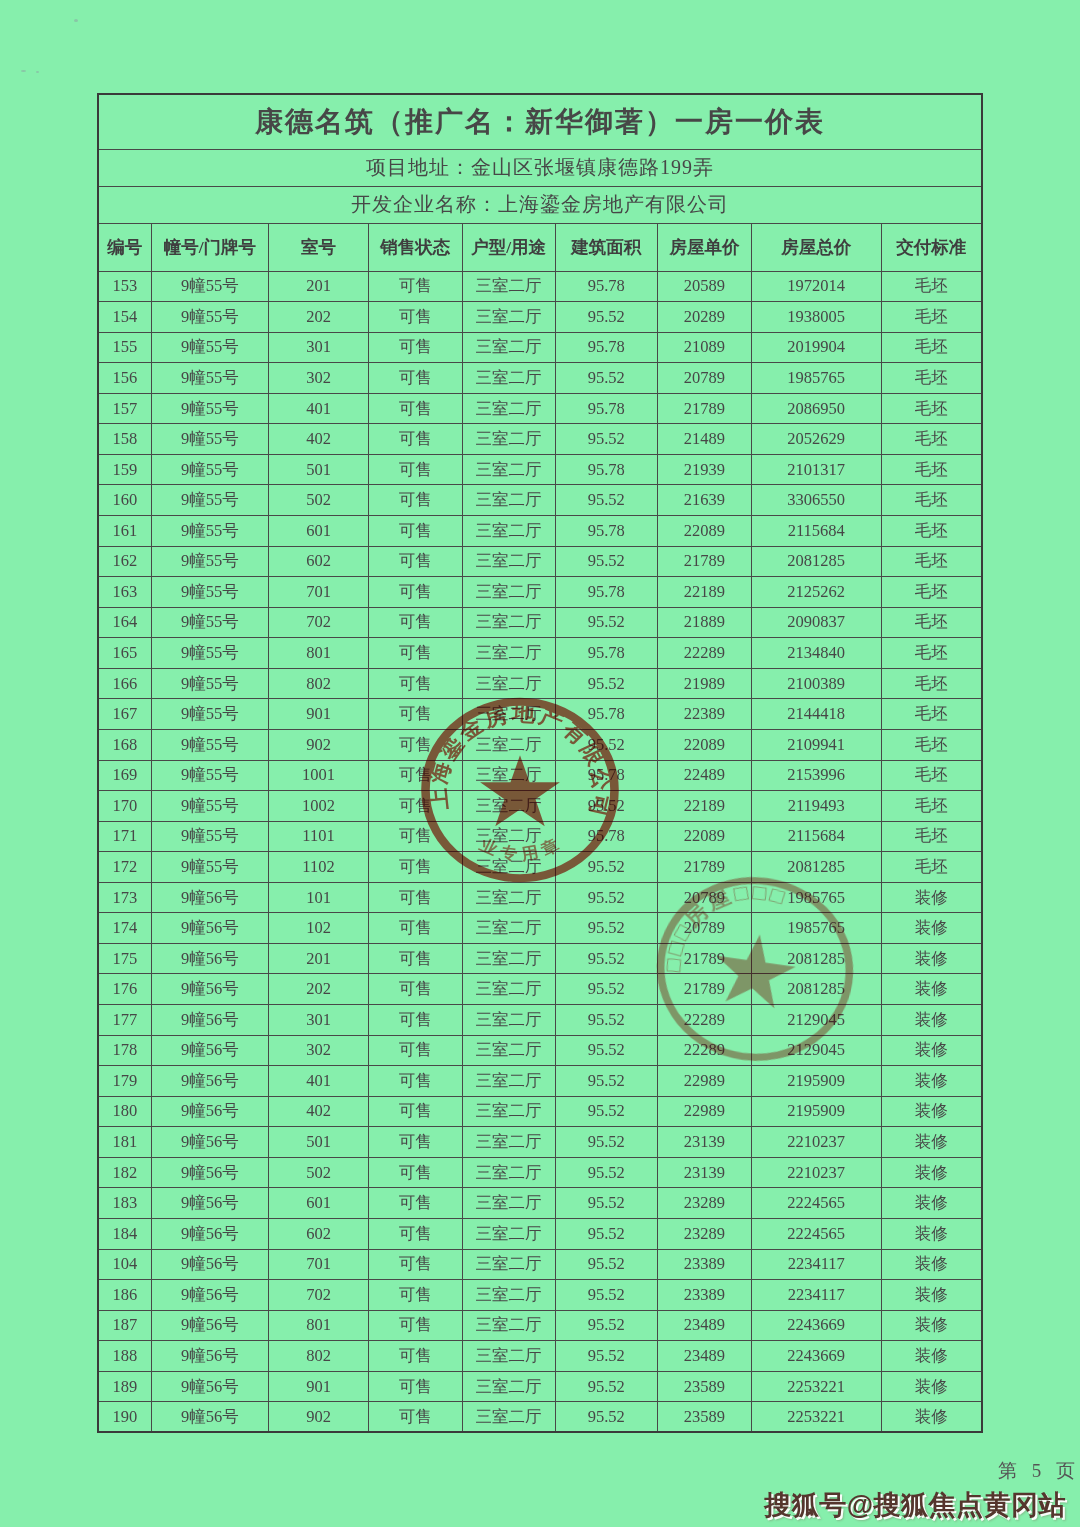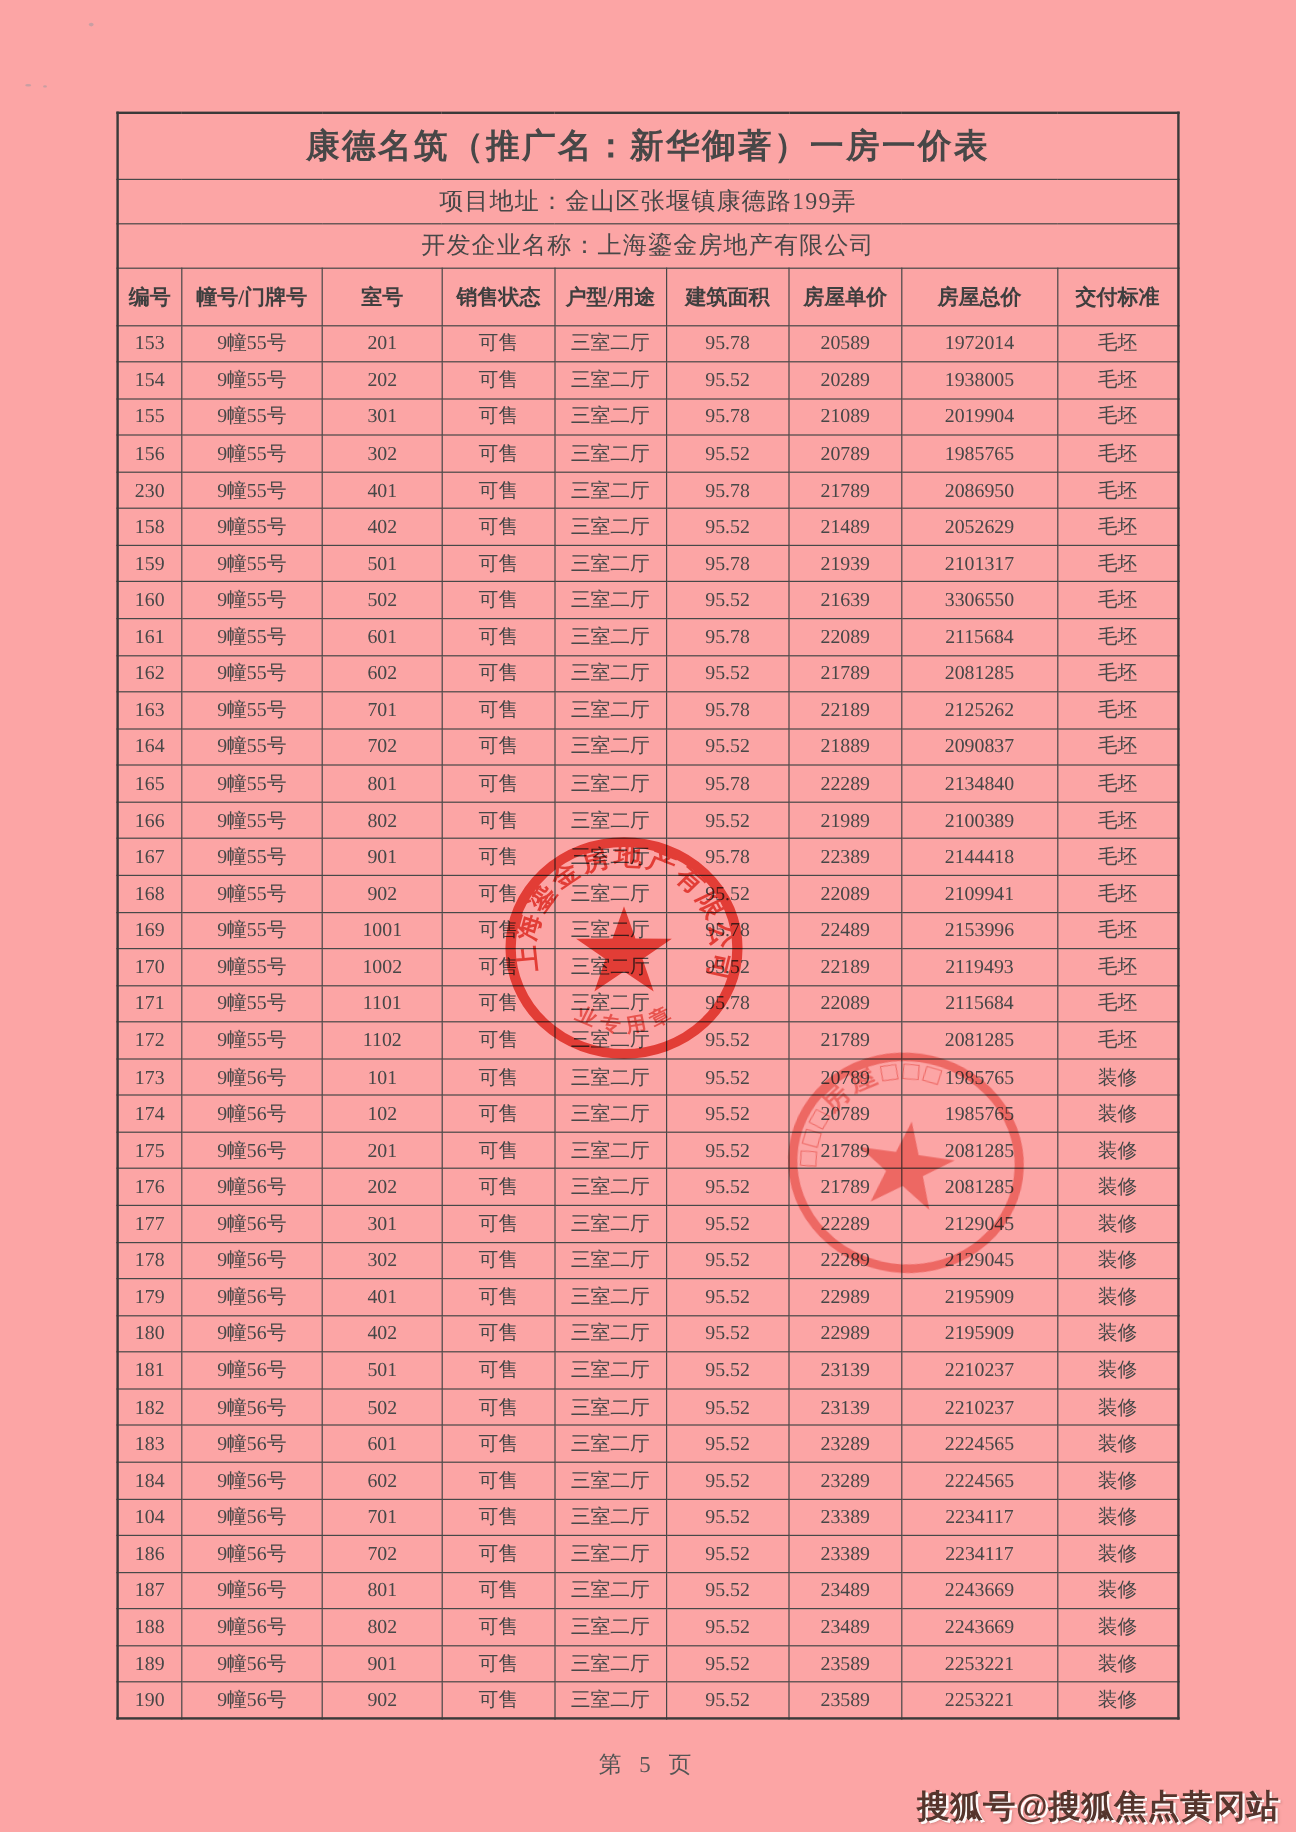--- a/index.html
+++ b/index.html
@@ -1,19 +1,19 @@
 <!DOCTYPE html>
 <html><head>
 <meta charset="utf-8">
 <style>
   * { margin:0; padding:0; box-sizing:border-box; }
   html,body { background:#ffffff; }
   .page {
     position:relative; width:1080px; height:1527px;
-    background:#fca5a5; overflow:hidden;
+    background:#86efac; overflow:hidden;
     font-family:"Liberation Serif", serif;
     color:#4a4a4a;
   }
   
   .speck { position:absolute; background:rgba(140,150,160,.45); border-radius:50%; }
   .speck.s1 { left:74px; top:19px; width:4px; height:3px; }
   .speck.s2 { left:21px; top:70px; width:5px; height:2px; }
   .speck.s3 { left:36px; top:71px; width:3px; height:2px; }
 
   
@@ -44,21 +44,21 @@
     position:absolute; pointer-events:none;
     mix-blend-mode:multiply; filter:blur(0.6px);
   }
   .seal.seal-1 { left:415px; top:692px; width:210px; height:196px; opacity:.88; }
   .seal.seal-2 { left:650px; top:871px; width:210px; height:196px; opacity:.52; transform:rotate(8deg); }
   .seal text { font-family:"Liberation Serif", serif; font-weight:700; }
 
   
   .footer-page {
     position:absolute; left:0; top:1458px; width:1080px;
-    text-align:center; font-size:19px; color:#555;
+    text-align:right; font-size:19px; color:#555;
     letter-spacing:5px;
   }
   .watermark {
     position:absolute; right:14px; top:1487px;
     font-family:"Liberation Sans", sans-serif;
     font-weight:bold; font-size:27px; letter-spacing:0.5px;
     color:#55352d;
     text-shadow:2px 2px 0 rgba(255,255,255,.95), 3px 3px 2px rgba(120,60,50,.25);
     margin-left:35px;
   }
@@ -145,21 +145,21 @@
           <td>9幢55号</td>
           <td>302</td>
           <td>可售</td>
           <td>三室二厅</td>
           <td>95.52</td>
           <td>20789</td>
           <td>1985765</td>
           <td>毛坯</td>
         </tr>
         <tr>
-          <td>230</td>
+          <td>157</td>
           <td>9幢55号</td>
           <td>401</td>
           <td>可售</td>
           <td>三室二厅</td>
           <td>95.78</td>
           <td>21789</td>
           <td>2086950</td>
           <td>毛坯</td>
         </tr>
         <tr>

